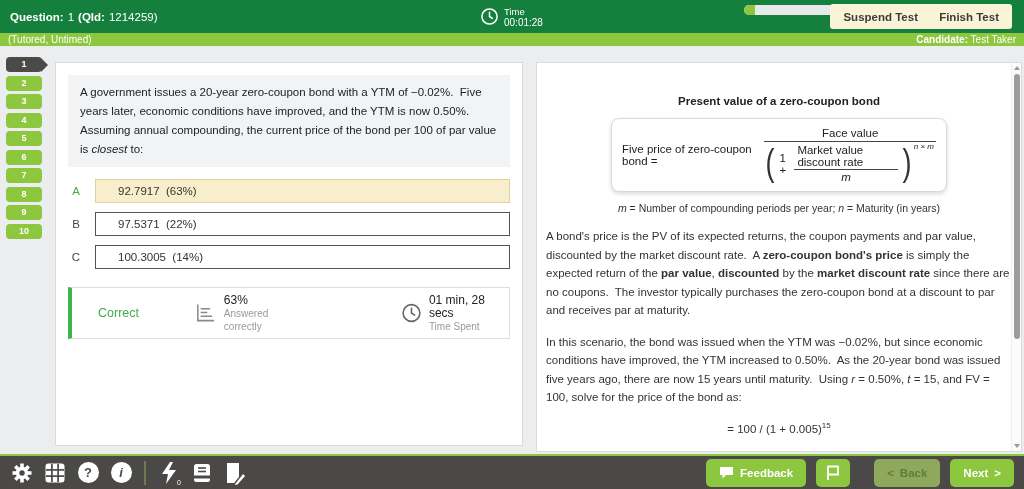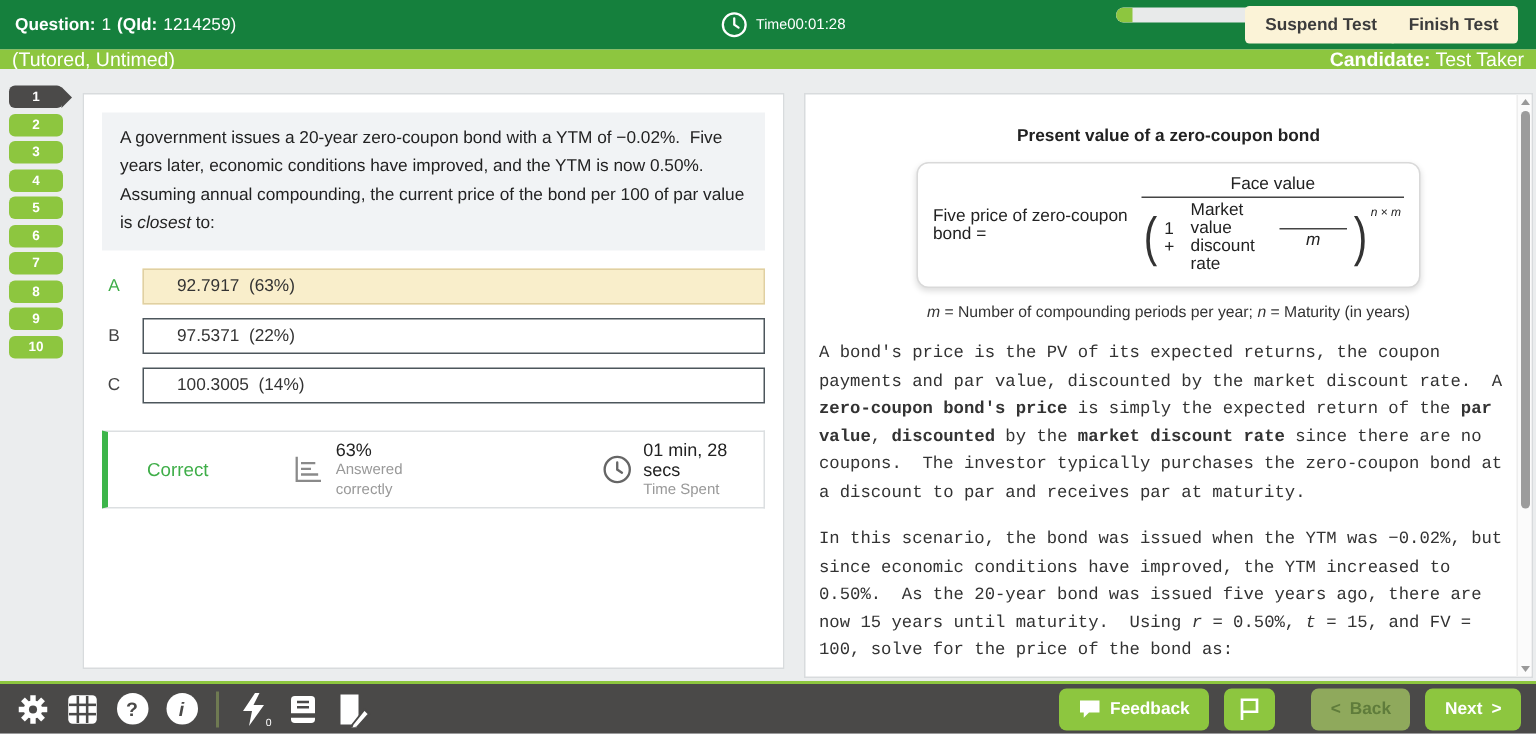--- a/index.html
+++ b/index.html
@@ -4,33 +4,33 @@
 <style>
   * { margin:0; padding:0; box-sizing:border-box; }
   html,body { width:1024px; height:489px; overflow:hidden; font-family:"Liberation Sans", sans-serif; background:#ebedee; }
 
   
   .topbar { position:absolute; left:0; top:0; width:1024px; height:33px; background:#15803d; color:#fff; }
   .q-info { position:absolute; left:10px; top:0; height:33px; display:flex; align-items:center; font-size:11.5px; gap:4px; }
   .q-info b { font-weight:bold; }
   .time-block { position:absolute; left:480px; top:0; height:33px; display:flex; align-items:center; gap:5px; }
   .clock-svg { width:19px; height:19px; }
-  .time-text { display:flex; flex-direction:row; line-height:11px; }
+  .time-text { display:flex; flex-direction:column; line-height:11px; }
   .time-label { font-size:9.5px; }
   .time-value { font-size:10px; }
   .progress-block { position:absolute; left:744px; top:5px; width:112px; }
   .progress-track { width:112px; height:10px; background:#e8eaea; border-radius:6px; overflow:hidden; }
   .progress-fill { height:100%; background:#8dc63f; border-radius:6px 0 0 6px; }
   .progress-label { text-align:center; font-size:9.5px; margin-top:17px; color:#fff; }
   .cream-btn { position:absolute; top:4px; height:25px; background:#fbf3d7; color:#3c3c3c; border:none; border-radius:3px; font-weight:bold; font-size:11.5px; padding:0 13px; font-family:"Liberation Sans", sans-serif; cursor:pointer; }
   .suspend { right:93px; }
   .finish  { right:12px; }
 
   
-  .greenbar { position:absolute; left:0; top:33px; width:1024px; height:13px; background:#8dc63f; color:#fff; font-size:13px; display:flex; align-items:center; justify-content:space-between; padding:0 8px; }
+  .greenbar { position:absolute; left:0; top:33px; width:1024px; height:13px; background:#8dc63f; color:#fff; font-size:10px; display:flex; align-items:center; justify-content:space-between; padding:0 8px; }
   .candidate b { font-weight:bold; }
 
   
   .main { position:absolute; left:0; top:46px; width:1024px; height:408px; background:#ebedee; }
 
   
   .qnav { position:absolute; left:6px; top:11px; width:44px; }
   .qnum { width:36px; height:15px; background:#8dc63f; border-radius:4px; color:#fff; font-size:9px; font-weight:bold; text-align:center; line-height:15px; margin-bottom:3.5px; cursor:pointer; }
   .qnum.active { background:#4b4a49; position:relative; }
   .qnum.active::after { content:''; position:absolute; right:-6px; top:50%; transform:translateY(-50%); border-top:7px solid transparent; border-bottom:7px solid transparent; border-left:7px solid #4b4a49; }
@@ -49,32 +49,32 @@
   .stat { display:flex; align-items:center; gap:7px; }
   .stat.s1 { margin-left:8px; }
   .stat.s2 { margin-left:96px;align-items:center; }
   .stat-col { display:flex; flex-direction:column; line-height:13px; }
   .stat-value { font-size:12px; color:#222; }
   .stat-label { font-size:10px; color:#999; }
 
   
   .right-panel { position:absolute; left:536px; top:16px; width:486px; height:390px; background:#fff; border:1px solid #d8dbdd; overflow:hidden; }
   .exp-tab { display:inline-block; margin:6px 0 0 8px; border:1px solid #ccc; border-bottom:none; background:#fff; padding:6px 17px 7px 17px; font-size:11.5px; color:#555; cursor:pointer; }
-  .exp-title { text-align:center; font-weight:bold; font-size:11.5px; color:#222; margin-top:22px; }
+  .exp-title { text-align:center; font-weight:bold; font-size:11.5px; color:#222; margin-top:32px; }
   .formula-card { width:336px; margin:11px auto 0 auto; border:1px solid #d9d9d9; border-radius:8px; box-shadow:0 2px 4px rgba(0,0,0,0.14); padding:8px 10px; display:flex; align-items:center; justify-content:center; gap:7px; font-size:11.5px; color:#222; background:#fff; }
   .frac { display:inline-flex; flex-direction:column; align-items:center; }
   .frac .num { padding:0 4px 2px 4px; }
   .frac .den { border-top:1.2px solid #444; padding-top:2px; display:flex; align-items:center; gap:3px; }
   .paren { font-size:36px; font-weight:200; line-height:0.9; transform:scaleX(0.75); color:#333; }
-  .innerfrac { display:inline-flex; flex-direction:row; align-items:center; font-size:11.5px; }
+  .innerfrac { display:inline-flex; flex-direction:column; align-items:center; font-size:11.5px; }
   .innerfrac .inum { padding:0 3px 1px 3px; }
   .innerfrac .iden { border-top:1.1px solid #444; padding-top:1px; font-style:italic; width:100%; text-align:center; }
   .exp-sup { font-size:8px; position:relative; top:-17px; left:-2px; white-space:pre; }
   .formula-caption { text-align:center; font-size:10.5px; color:#333; margin-top:10px; }
-  .exp-para { margin:13px 9px 0 9px; font-size:11.5px; line-height:18.5px; color:#333; white-space:pre-wrap;font-family:Liberation Mono, monospace; }
+  .exp-para { margin:13px 9px 0 9px; font-size:11.5px; line-height:18.5px; color:#333; white-space:pre-wrap; }
   .center-eq { text-align:center; font-size:11.5px; color:#333; margin-top:14px; }
   .center-eq sup { font-size:8px; }
 
   
   .vscroll { position:absolute; right:0; top:0; bottom:0; width:10px; background:#fbfbfb; border-left:1px solid #eee; }
   .vthumb { position:absolute; top:11px; left:1.5px; width:6px; height:265px; background:#9c9c9c; border-radius:3px; }
   .varrow { position:absolute; left:2px; width:0; height:0; border-left:3px solid transparent; border-right:3px solid transparent; }
   .varrow.up { top:3px; border-bottom:4px solid #999; }
   .varrow.down { bottom:3px; border-top:4px solid #999; }
 

